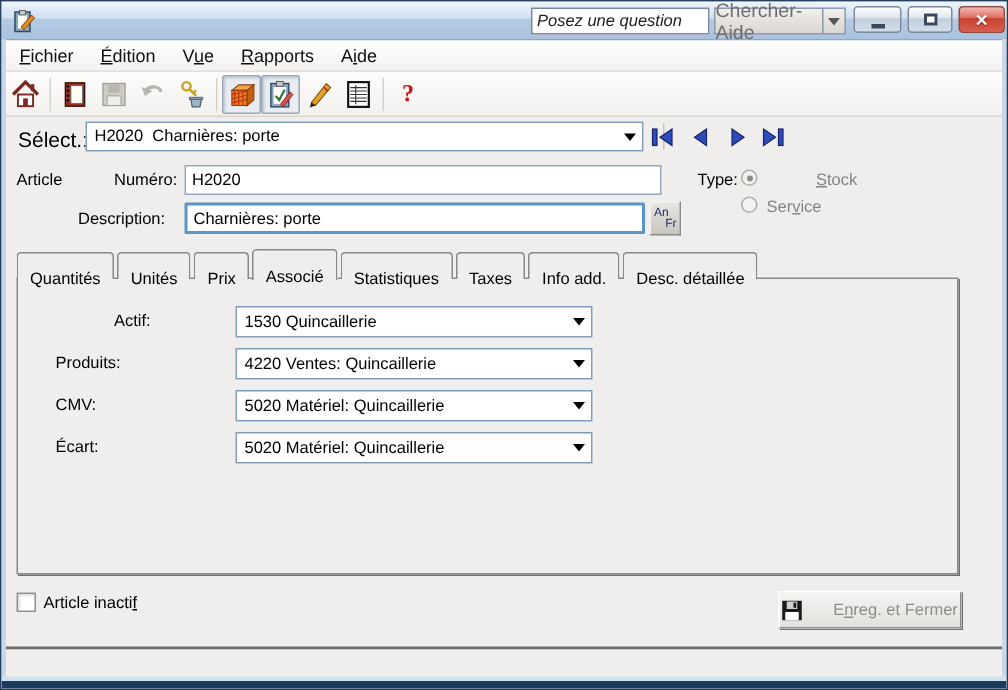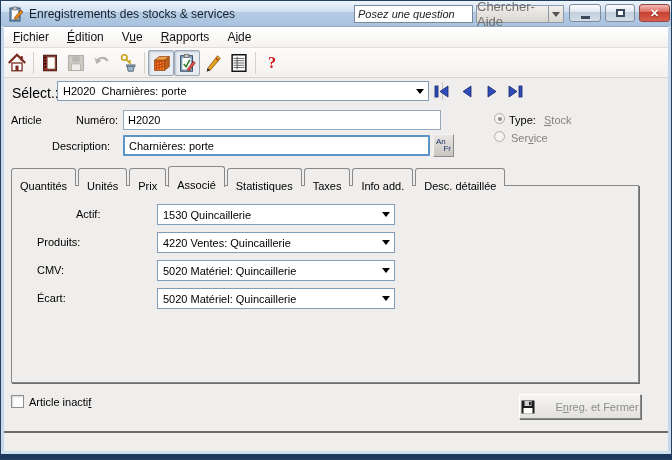--- a/index.html
+++ b/index.html
@@ -132,21 +132,20 @@
 
 <div id="win">
 
   <div id="titlebar">
     <svg id="title-icon" viewBox="0 0 16 16">
       <rect x="2" y="2" width="10" height="13" fill="#8aa4bd" stroke="#2d4a66"></rect>
       <rect x="4" y="4" width="6" height="9" fill="#fff"></rect>
       <rect x="5" y="1" width="4" height="3" fill="#c9c9c9" stroke="#555" stroke-width="0.6"></rect>
       <path d="M6 12 L13 4 L15 6 L8 14 Z" fill="#e08a1e" stroke="#7a3b08" stroke-width="0.6"></path>
     </svg>
-    <span id="title-text">Enregistrements des stocks &amp; services</span>
     <input id="ask-input" value="Posez une question" style="">
     <div class="help-btn" id="help-search">Chercher-Aide</div>
     <div class="help-btn" id="help-arrow">
         <span class="tri-down" style="border-top-color:#555;"></span>
       </div>
     <div class="win-btn gray" id="btn-min">
         <span class="glyph-min"></span>
       </div>
     <div class="win-btn gray" id="btn-max">
         <span class="glyph-max"></span>
@@ -293,21 +292,21 @@
 
   <span class="lbl" style="left:10px; top:113px;">Article</span>
   <span class="lbl" style="left:51px; top:113px;padding-left:24px;">Numéro:</span>
   <input class="field" id="numero-input" value="H2020" style="">
   <span class="lbl" style="left:51px; top:139px;">Description:</span>
   <input class="field" id="desc-input" value="Charnières: porte" style="">
   <div id="lang-btn">
     <span class="an">An</span>
     <span class="fr">Fr</span>
   </div>
-  <span class="lbl" style="left:464px; top:113px;margin-left:44px;">Type:</span>
+  <span class="lbl" style="left:464px; top:113px;">Type:</span>
   <span class="radio" style="left:493px; top:112px;">
       <span class="dot"></span>
     </span>
   <span class="radio-label" style="left:510px; top:113px;margin-left:33px;"><u>S</u>tock</span>
   <span class="radio" style="left:493px; top:130px;"></span>
   <span class="radio-label" style="left:510px; top:131px;">Ser<u>v</u>ice</span>
 
   <div id="tabstrip">
     <div class="tab">Quantités</div>
     <div class="tab">Unités</div>

